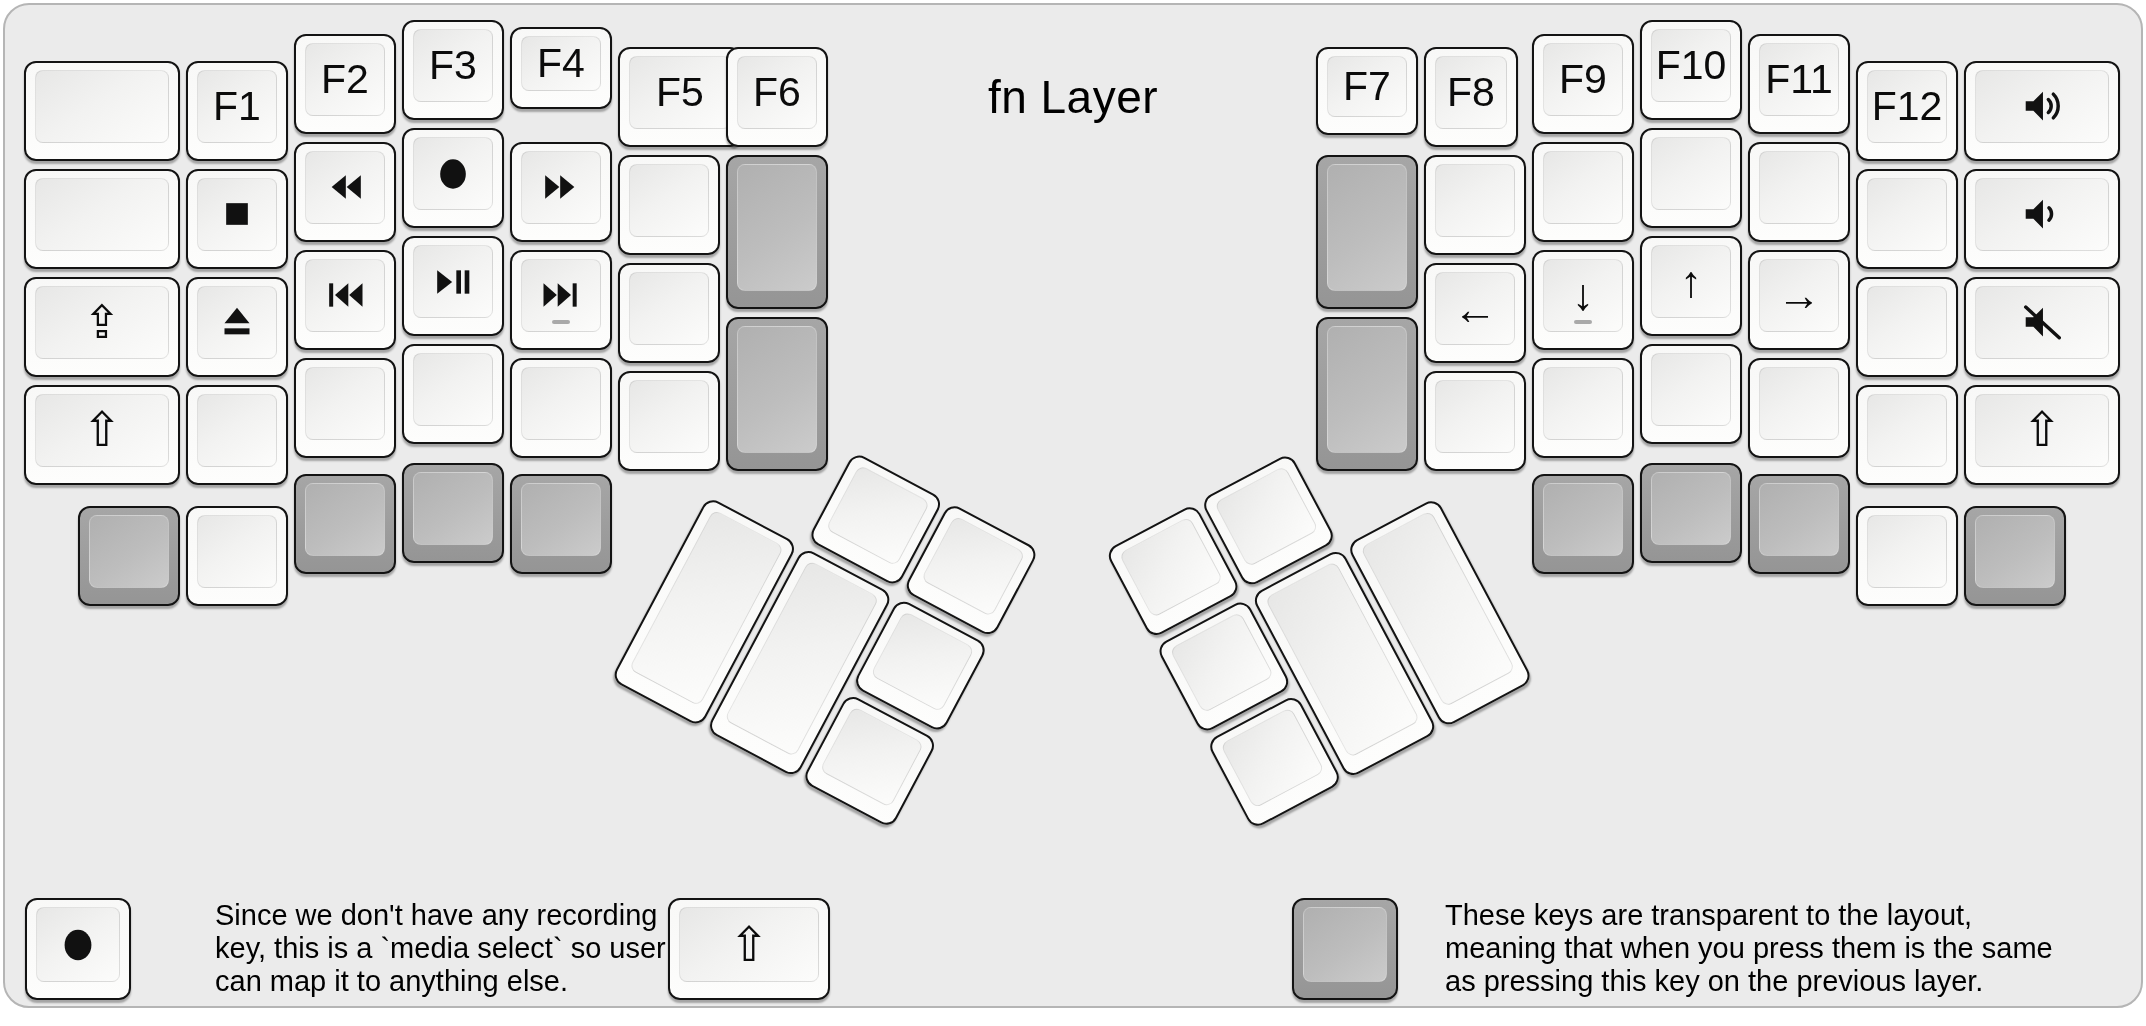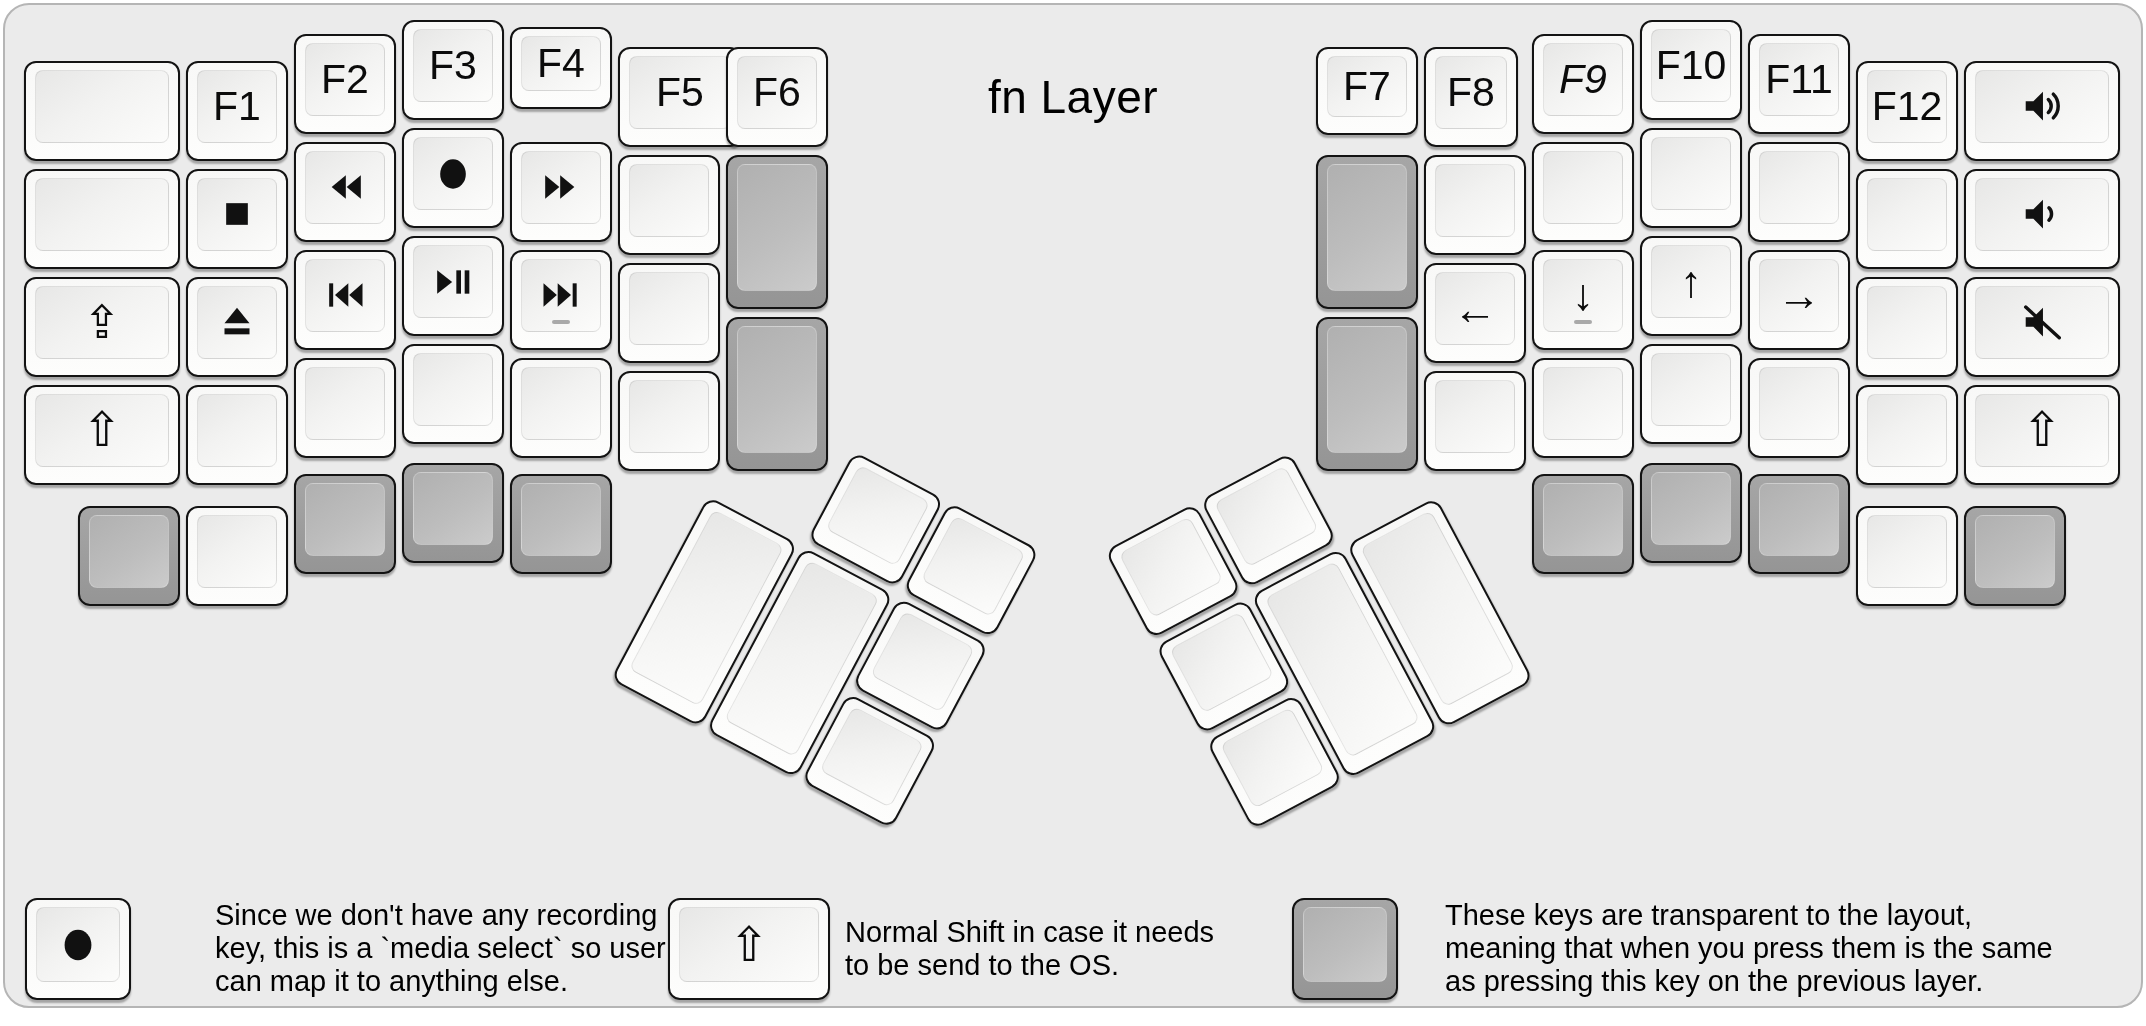--- a/index.html
+++ b/index.html
@@ -201,21 +201,21 @@
       <div class="key" style="left: 2px; top: 29px; width: 102px; height: 88px;">
         <div class="cap">
           <span class="lbl">F7</span>
         </div>
       </div>
       <div class="key" style="left: 110px; top: 29px; width: 94px; height: 100px;">
         <div class="cap">
           <span class="lbl">F8</span>
         </div>
       </div>
-      <div class="key" style="left: 218px; top: 15.5px; width: 102px; height: 100px; font-style: italic;">
+      <div class="key" style="left: 218px; top: 15.5px; width: 102px; height: 100px;">
         <div class="cap">
           <span class="lbl">F9</span>
         </div>
       </div>
       <div class="key" style="left: 326px; top: 2px; width: 102px; height: 100px;">
         <div class="cap">
           <span class="lbl">F10</span>
         </div>
       </div>
       <div class="key" style="left: 434px; top: 15.5px; width: 102px; height: 100px;">
@@ -388,18 +388,16 @@
           <span class="lbl" style="font-size: 48px;">⇧</span>
         </div>
       </div>
       <div class="key gray" style="left: 1292px; top: 898px; width: 106px; height: 102px;">
         <div class="cap"></div>
       </div>
     </div>
   <div class="legend-text t1">Since we don't have any recording
 key, this is a `media select` so user
 can map it to anything else.</div>
-  <div class="legend-text t2">Normal Shift in case it needs
-to be send to the OS.</div>
   <div class="legend-text t3">These keys are transparent to the layout,
 meaning that when you press them is the same
 as pressing this key on the previous layer.</div>
 </div>
 
 </body></html>

